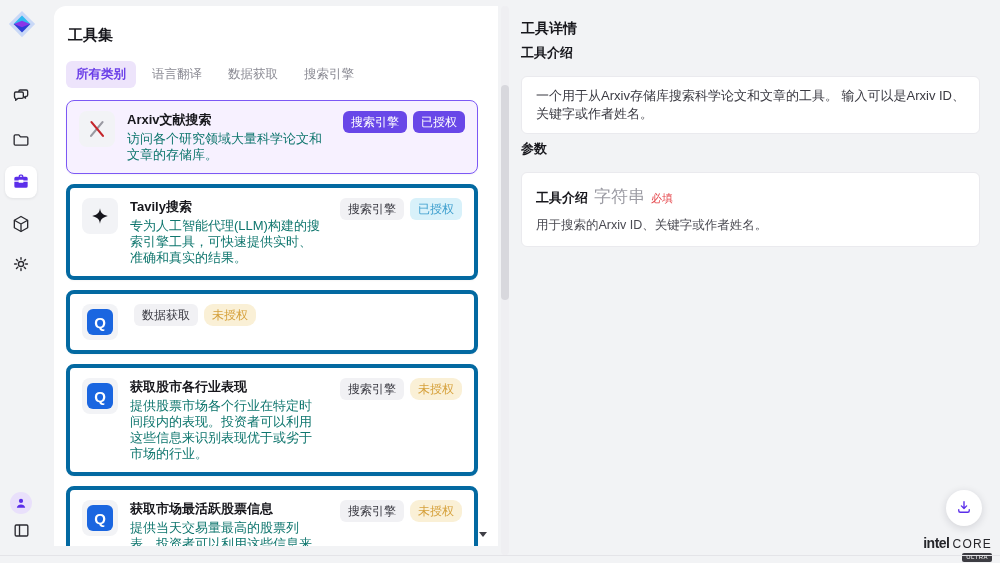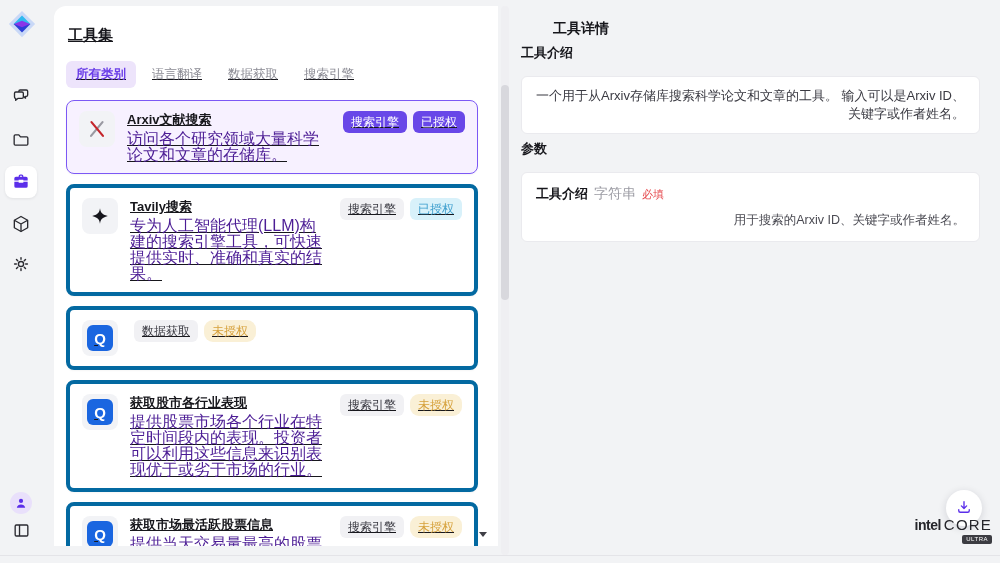--- a/index.html
+++ b/index.html
@@ -9,64 +9,64 @@
   
   .sidebar { position:absolute; left:0; top:0; bottom:0; width:42px; }
   .logo { position:absolute; left:7px; top:9px; width:30px; height:30px; }
   .nav-btn { position:absolute; left:0; width:42px; height:30px; display:flex; align-items:center; justify-content:center; background:transparent; border:none; cursor:pointer; }
   .nav-btn.active { left:5px; width:32px; height:32px; background:#fff; border-radius:8px; box-shadow:0 1px 3px rgba(20,20,40,.08); }
   .nav-chat{top:82px}.nav-folder{top:126px}.nav-tools{top:166px}.nav-cube{top:210px}.nav-gear{top:250px}
   .nav-avatar{top:488px}.nav-panel{top:517px}
   .avatar-circle{width:22px;height:22px;border-radius:50%;background:#E9E0FB;display:flex;align-items:center;justify-content:center;}
 
   
-  .list-panel { position:absolute; left:54px; top:6px; width:444px; bottom:17px; background:#fff; border-radius:12px 0 0 0; padding:0 20px 0 12px; overflow:hidden;text-decoration:underline; }
+  .list-panel { position:absolute; left:54px; top:6px; width:444px; bottom:17px; background:#fff; border-radius:12px 0 0 0; padding:0 20px 0 12px; overflow:hidden; }
   .page-title { font-size:15px; font-weight:700; margin:20px 0 0 2px; }
   .tabs { display:flex; gap:6px; margin-top:16px; }
   .tab { border:none; background:transparent; color:#8A8A93; font-size:12.5px; padding:5px 10px; border-radius:6px; cursor:pointer; font-family:inherit; white-space:nowrap; }
   .tab.active { background:#EDE4FB; color:#6B3FE8; font-weight:600; }
   .tools { display:flex; flex-direction:column; gap:10px; margin-top:12px; }
 
   .tool-card { display:flex; gap:12px; padding:10px 12px; background:#fff; border:4px solid #0369a1; border-radius:8px; box-shadow:0 1px 2px rgba(16,16,24,.04); cursor:pointer; }
   .tool-card.selected { background:#F7F1FF; border:1.5px solid #7C58F5; }
   .tool-icon { flex:0 0 36px; width:36px; height:36px; border-radius:8px; background:#F2F3F6; display:flex; align-items:center; justify-content:center; }
   .q-logo { width:26px; height:26px; border-radius:6px; background:var(--logo-blue,#1A66E0); color:#fff; font-weight:700; font-size:15px; display:flex; align-items:center; justify-content:center; }
   .tool-main { flex:1; min-width:0; }
   .tool-name { font-size:13px; font-weight:700; line-height:17px; color:#17171C; }
-  .tool-desc { font-size:16px; line-height:16px; color:#4c1d95; margin-top:3px; }
+  .tool-desc { font-size:13px; line-height:16px; color:#0f766e; margin-top:3px; }
   .tool-badges { display:flex; gap:6px; align-items:flex-start; margin-left:4px; }
   .badge { font-size:12px; line-height:16px; padding:3px 8px; border-radius:6px; white-space:nowrap; }
   .badge-gray { background:#F1F1F4; color:#3A3A42; }
   .badge-purple { background:var(--accent,#6847E8); color:#fff; }
   .badge-cyan { background:var(--auth-bg,#D8F1FA); color:var(--auth-text,#3E9FCE); }
   .badge-yellow { background:var(--unauth-bg,#FAF0D6); color:var(--unauth-text,#D6A13C);border-radius:9px; }
 
   .scroll-hint { position:absolute; left:479px; top:532px; width:0; height:0; border-left:4px solid transparent; border-right:4px solid transparent; border-top:5px solid #3F3F46; }
   .sb-track { position:absolute; left:501px; top:6px; bottom:8px; width:8px; background:#EFEFF2; border-radius:4px; }
   .sb-thumb { position:absolute; left:501px; top:85px; width:8px; height:215px; background:#D8D8DD; border-radius:4px; cursor:pointer; }
 
   
   .detail { position:absolute; left:512px; top:0; right:0; bottom:8px; padding:0 20px 0 9px; }
-  .detail-title { font-size:14px; font-weight:700; margin-top:20px;margin-left:32px; }
+  .detail-title { font-size:14px; font-weight:700; margin-top:20px; }
   .section-heading { font-size:13px; font-weight:700; margin-top:6px; }
-  .detail-card { margin-top:14px; background:#fff; border:1px solid #EAEAEE; border-radius:6px; padding:10px 14px;text-align:right; }
+  .detail-card { margin-top:14px; background:#fff; border:1px solid #EAEAEE; border-radius:6px; padding:10px 14px; }
   .intro-text { font-size:13px; line-height:18px; color:#3A3A42; }
   .param-card { padding:12px 14px; }
   .param-head { display:flex; align-items:baseline; gap:6px; }
   .param-name { font-size:13px; font-weight:700; color:#17171C; }
-  .param-type { font-size:14px; color:#9A9AA2; }
+  .param-type { font-size:17px; color:#9A9AA2; }
   .param-required { font-size:11px; color:#E5484D; }
   .param-desc { margin-top:9px; font-size:12.5px; color:#4A4A52; }
 
   
   .fab { position:absolute; left:946px; top:490px; width:36px; height:36px; border-radius:50%; background:#fff; border:none; box-shadow:0 2px 8px rgba(20,20,40,.14); display:flex; align-items:center; justify-content:center; cursor:pointer; }
-  .intel { position:absolute; left:922px; top:516px; width:70px; display:flex; flex-direction:column; align-items:flex-end; }
+  .intel { position:absolute; left:922px; top:535px; width:70px; display:flex; flex-direction:column; align-items:flex-end; }
   .intel-row { display:flex; align-items:baseline; gap:3px; }
   .intel-word { font-size:14px; font-weight:700; letter-spacing:-0.5px; color:#26262B; }
-  .core-word { font-size:15px; letter-spacing:1.2px; color:#26262B; text-transform:uppercase; }
+  .core-word { font-size:12px; letter-spacing:1.2px; color:#26262B; text-transform:uppercase; }
   .ultra-badge { margin-top:2px; font-size:6px; line-height:7px; padding:1px 4px; background:#3C3C42; color:#fff; border-radius:2px; text-transform:uppercase; letter-spacing:.5px; }
   .bottom-line { position:absolute; left:0; right:0; bottom:7px; height:1px; background:#E4E4E8; }
 </style>
 </head>
 <body>
 
 <div class="app">
 
   <aside class="sidebar">
     <div class="logo">

